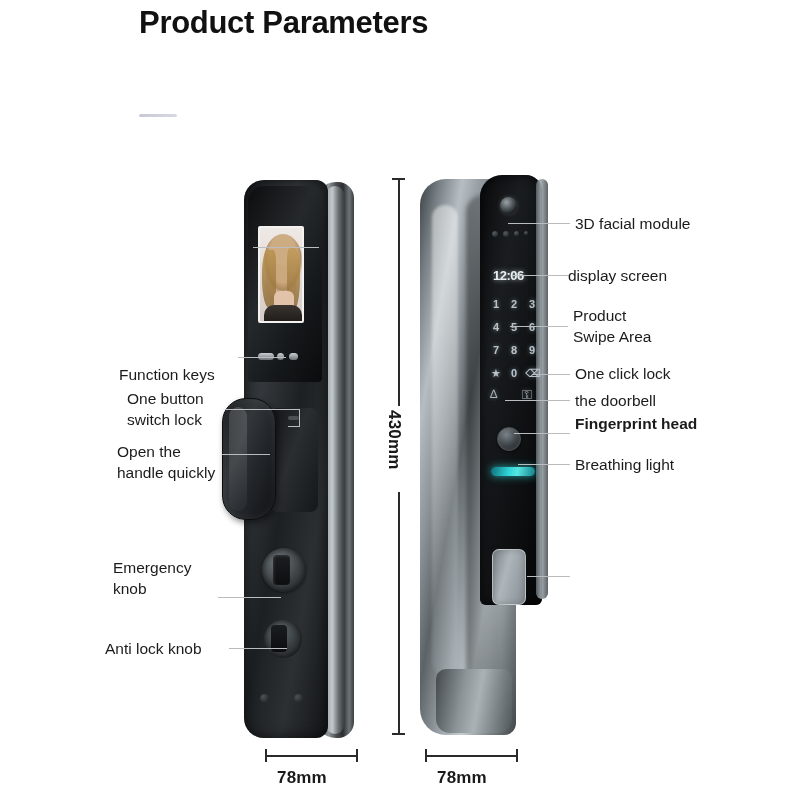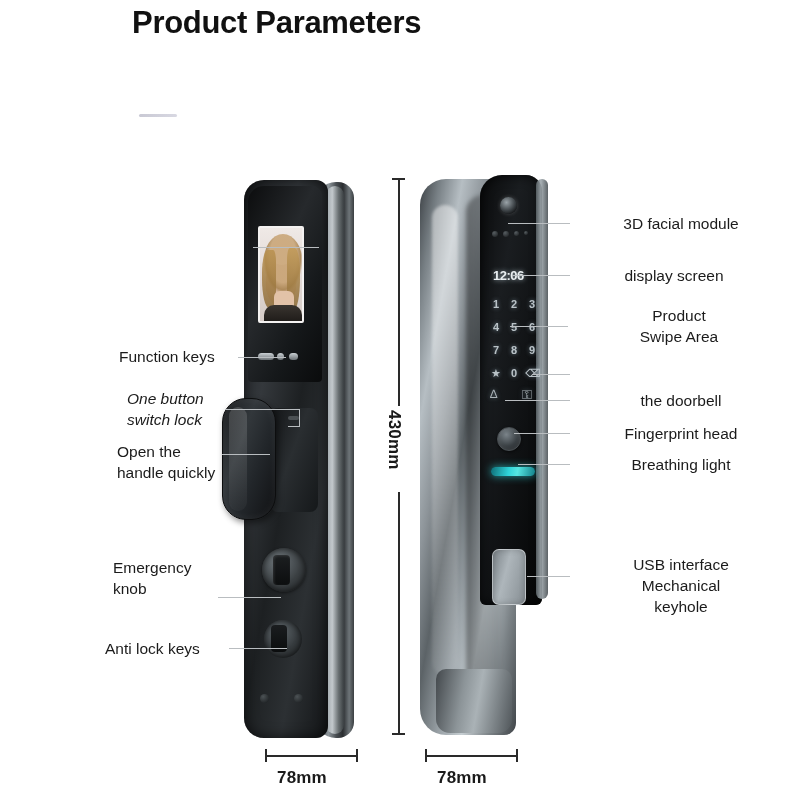--- a/index.html
+++ b/index.html
@@ -8,36 +8,36 @@
     background:#ffffff;
     font-family:"Liberation Sans","DejaVu Sans",sans-serif;
     color:#1a1a1a;
     position:relative;
     overflow:hidden;
   }
   #stage{ position:absolute; inset:0; width:800px; height:800px; }
 
   
   .title{
-    position:absolute; left:132px; top:4px; width:330px;
+    position:absolute; left:139px; top:4px; width:330px;
     font-size:31px; font-weight:bold; line-height:38px;
     letter-spacing:-0.3px; color:#111;
   }
   .title-rule{
     position:absolute; left:139px; top:114px; width:38px; height:3px;
     background:linear-gradient(90deg,#c9c9d4,#d8d8e2);
     border-radius:2px;
   }
 
   
   .lbl{
     position:absolute; font-size:15.5px; line-height:21px; color:#1b1b1b;
     white-space:pre-line;
   }
-  .lbl.r{ text-align:center;margin-left:6px; }
+  .lbl.r{ text-align:left; }
   .lbl.l{ text-align:left; }
 
   
   .lead{ position:absolute; background:#b9bdc0; height:1.4px; }
   .lead.vert{ width:1.4px; height:auto; }
 
   
   .dim-line{ position:absolute; background:#2a2a2a; }
   .dim-h{ height:2px; }
   .dim-v{ width:2px; }
@@ -390,65 +390,63 @@
     </div>
 
     <div class="finger"></div>
     <div class="breath"></div>
     <div class="cover"></div>
     <div class="foot"></div>
   </div>
 
   <div class="lead" style="left:253px; top:247px; width:66px;"></div>
 
-  <div class="lbl l" style="left:119px; top:346px; width:160px;">Function keys</div>
+  <div class="lbl l" style="left:119px; top:364px; width:160px;">Function keys</div>
   <div class="lead" style="left:238px; top:357px; width:48px;"></div>
 
-  <div class="lbl l" style="left:127px; top:388px; width:160px;font-style:italic;">One button
+  <div class="lbl l" style="left:127px; top:388px; width:160px;">One button
 switch lock</div>
   <div class="lead" style="left:225px; top:409px; width:75px;"></div>
   <div class="lead vert" style="left:299px; top:409px; height:18px; width:1.4px;"></div>
   <div class="lead" style="left:288px; top:426px; width:12px;"></div>
 
   <div class="lbl l" style="left:117px; top:441px; width:170px;">Open the
 handle quickly</div>
   <div class="lead" style="left:222px; top:454px; width:48px;"></div>
 
   <div class="lbl l" style="left:113px; top:557px; width:160px;">Emergency
 knob</div>
   <div class="lead" style="left:218px; top:597px; width:63px;"></div>
 
-  <div class="lbl l" style="left:105px; top:638px; width:170px;">Anti lock keys</div>
+  <div class="lbl l" style="left:105px; top:638px; width:170px;">Anti lock knob</div>
   <div class="lead" style="left:229px; top:648px; width:58px;"></div>
 
   <div class="lead" style="left:508px; top:223px; width:62px;"></div>
   <div class="lbl r" style="left:575px; top:213px; width:200px;">3D facial module</div>
 
   <div class="lead" style="left:512px; top:275px; width:58px;"></div>
   <div class="lbl r" style="left:568px; top:265px; width:200px;">display screen</div>
 
   <div class="lead" style="left:510px; top:326px; width:58px;"></div>
   <div class="lbl r" style="left:573px; top:305px; width:200px;">Product
 Swipe Area</div>
 
   <div class="lead" style="left:532px; top:374px; width:38px;"></div>
+  <div class="lbl r" style="left:575px; top:363px; width:200px;">One click lock</div>
 
   <div class="lead" style="left:505px; top:400px; width:65px;"></div>
   <div class="lbl r" style="left:575px; top:390px; width:200px;">the doorbell</div>
 
   <div class="lead" style="left:514px; top:433px; width:56px;"></div>
-  <div class="lbl r" style="left:575px; top:423px; width:200px;">Fingerprint head</div>
+  <div class="lbl r" style="left:575px; top:413px; width:200px;font-weight:bold;">Fingerprint head</div>
 
   <div class="lead" style="left:518px; top:464px; width:52px;"></div>
   <div class="lbl r" style="left:575px; top:454px; width:200px;">Breathing light</div>
 
   <div class="lead" style="left:527px; top:576px; width:43px;"></div>
-  <div class="lbl r" style="left:575px; top:554px; width:200px;">USB interface
-Mechanical
-keyhole</div>
 
   <div class="dim-line dim-v" style="left:398px; top:178px; height:557px;"></div>
   <div class="cap cap-h" style="left:392px; top:178px;"></div>
   <div class="cap cap-h" style="left:392px; top:733px;"></div>
   <div class="dim-txt rot" style="left:404px; top:410px;">430mm</div>
 
   <div style="position:absolute;left:391px;top:406px;width:16px;height:86px;background:#fff;"></div>
   <div class="dim-txt rot" style="left:404px; top:410px;">430mm</div>
 
   <div class="dim-line dim-h" style="left:265px; top:755px; width:93px;"></div>

